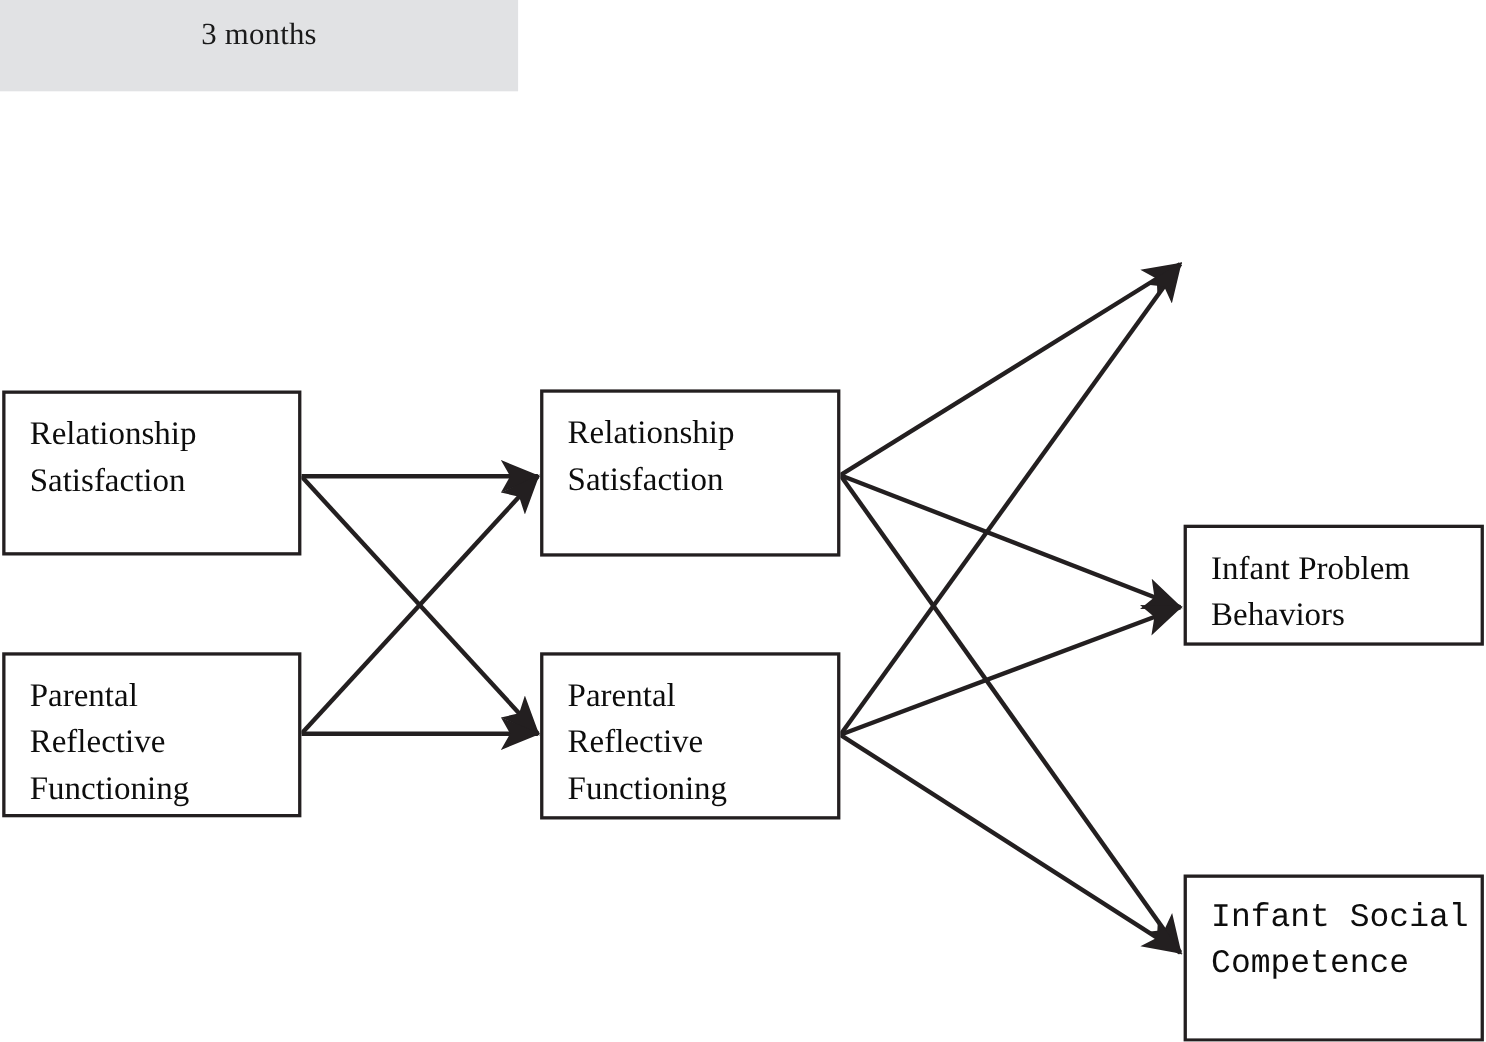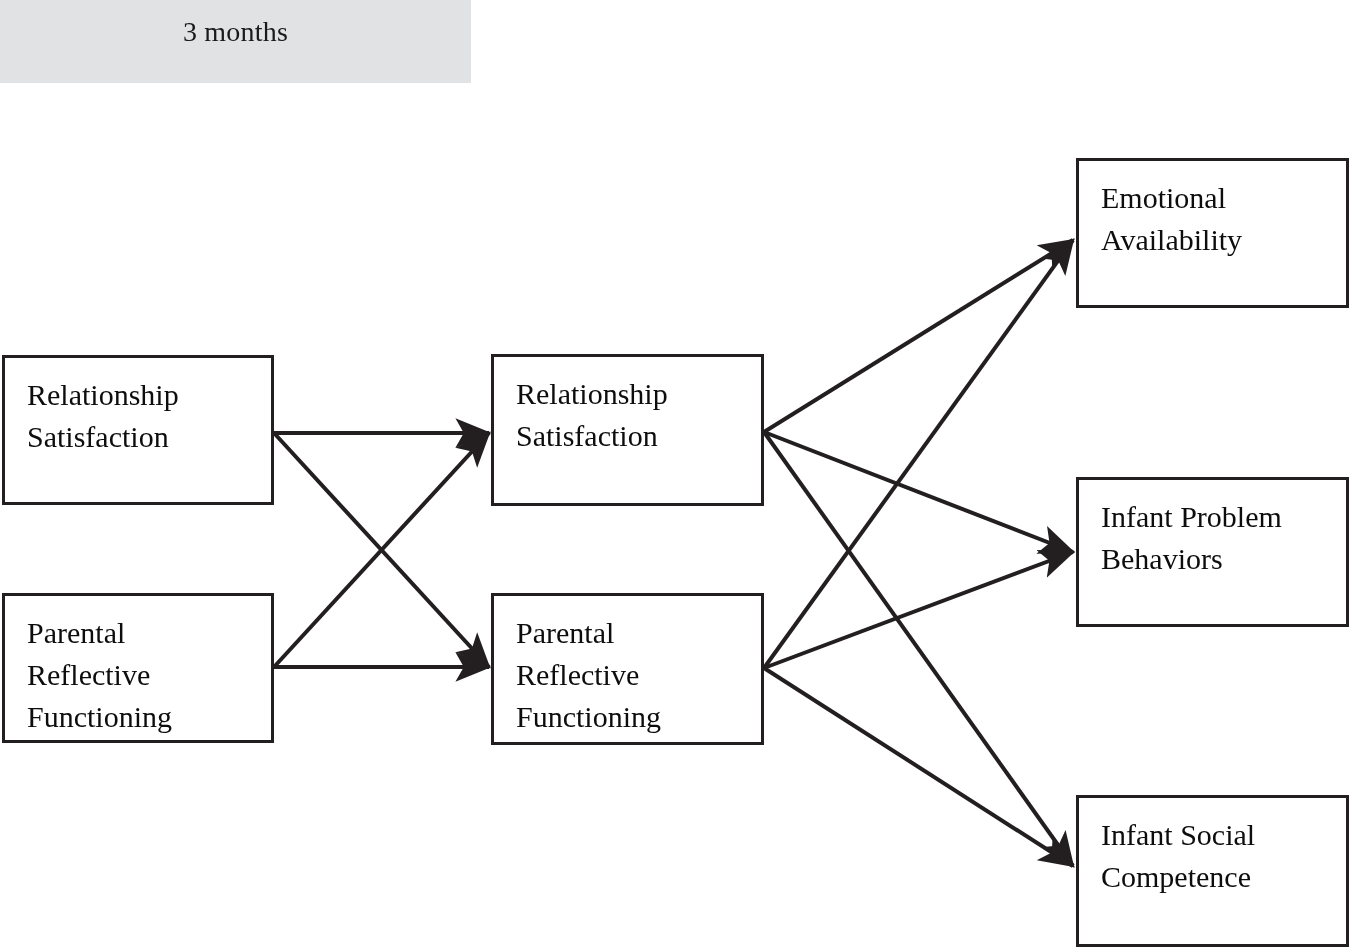--- a/index.html
+++ b/index.html
@@ -95,20 +95,18 @@
   <div class="node" style="left: 2px; top: 355px; width: 272px; height: 150px; border-color: rgb(35, 31, 32);">Relationship
 Satisfaction</div>
   <div class="node" style="left: 2px; top: 593px; width: 272px; height: 150px; border-color: rgb(35, 31, 32);">Parental
 Reflective
 Functioning</div>
   <div class="node" style="left: 491px; top: 354px; width: 273px; height: 152px; border-color: rgb(35, 31, 32);">Relationship
 Satisfaction</div>
   <div class="node" style="left: 491px; top: 593px; width: 273px; height: 152px; border-color: rgb(35, 31, 32);">Parental
 Reflective
 Functioning</div>
-  <div class="node" style="left: 1076px; top: 158px; width: 273px; height: 150px; border-color: rgb(35, 31, 32);">Emotional
-Availability</div>
-  <div class="node" style="left: 1076px; top: 477px; width: 273px; height: 150px; border-color: rgb(35, 31, 32);">Infant Problem
+  <div class="node" style="left: 1076px; top: 477px; width: 273px; height: 110px; border-color: rgb(35, 31, 32);">Infant Problem
 Behaviors</div>
-  <div class="node" style="left: 1076px; top: 795px; width: 273px; height: 152px; border-color: rgb(35, 31, 32);">Infant Social
+  <div class="node" style="left: 1076px; top: 795px; width: 273px; height: 152px; border-color: rgb(35, 31, 32); font-family: Liberation Mono, monospace;">Infant Social
 Competence</div>
 
 </div>
 
 </body></html>

